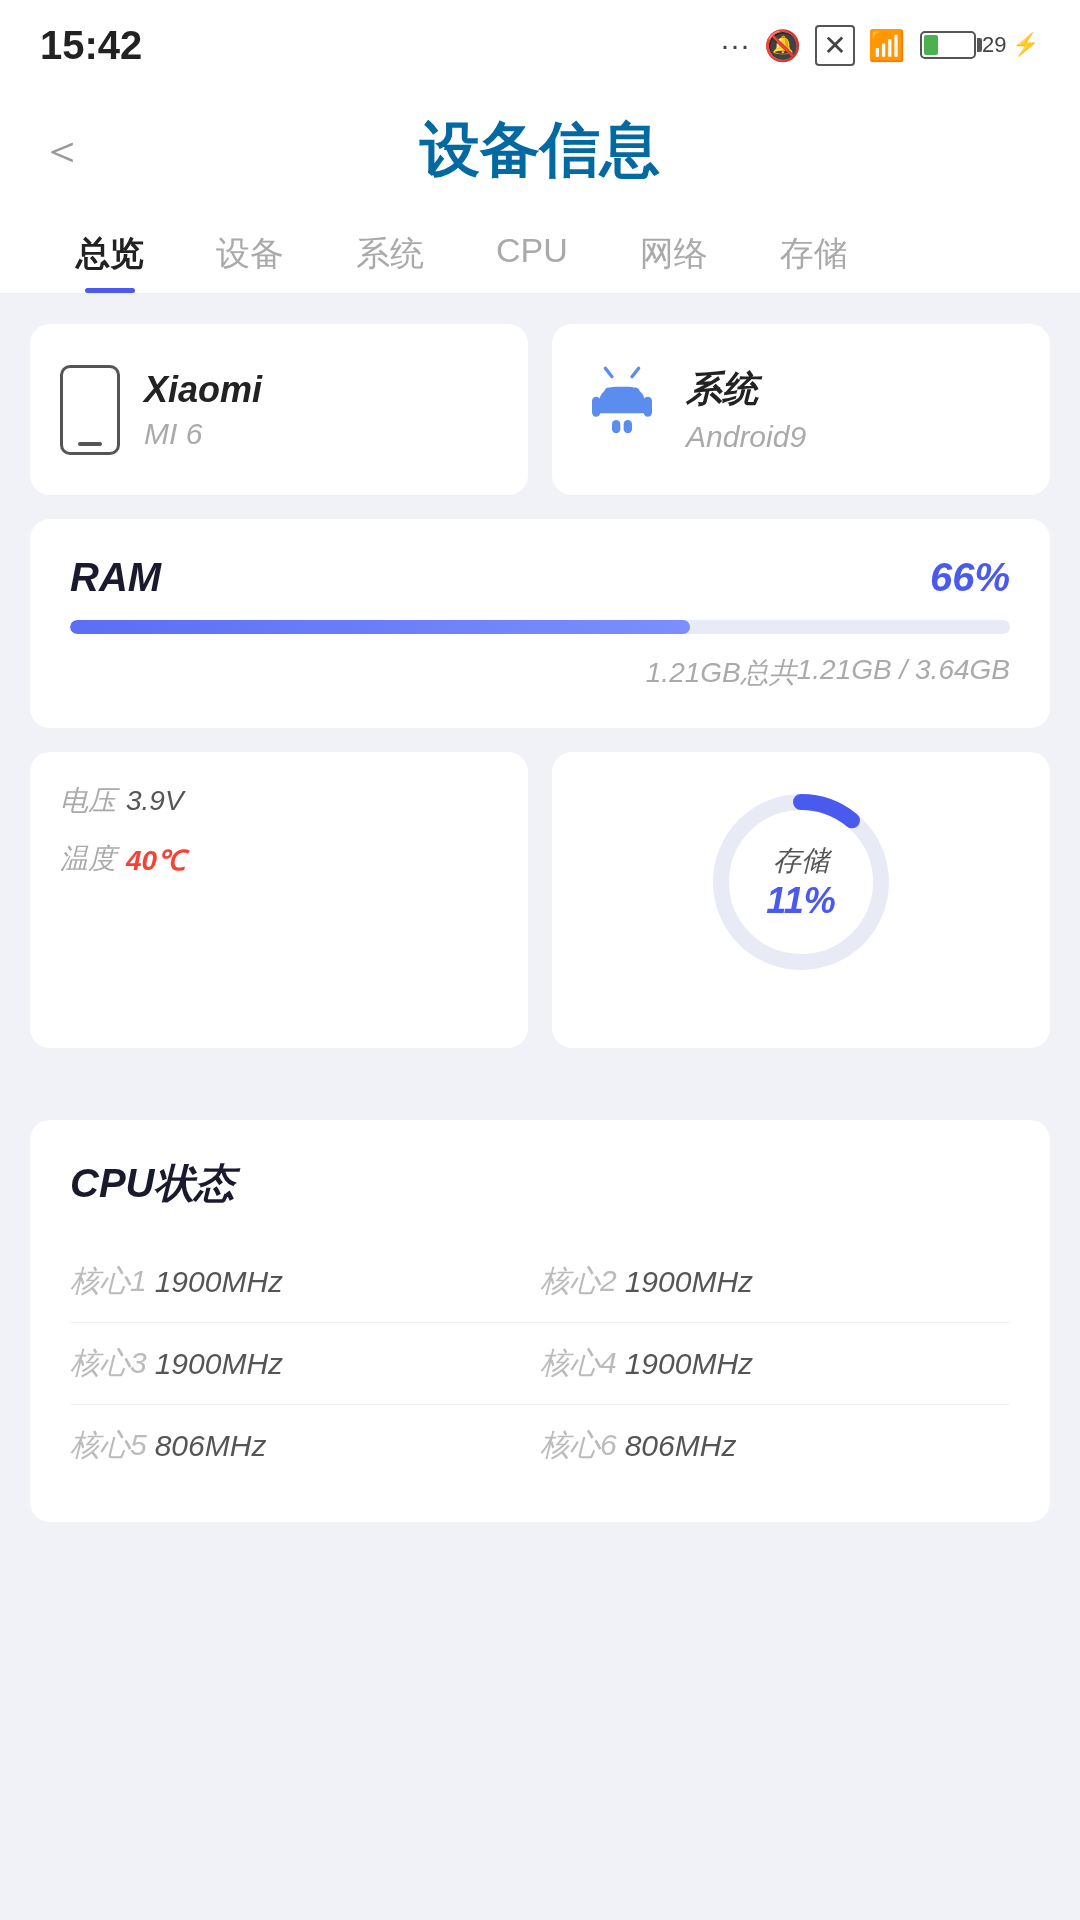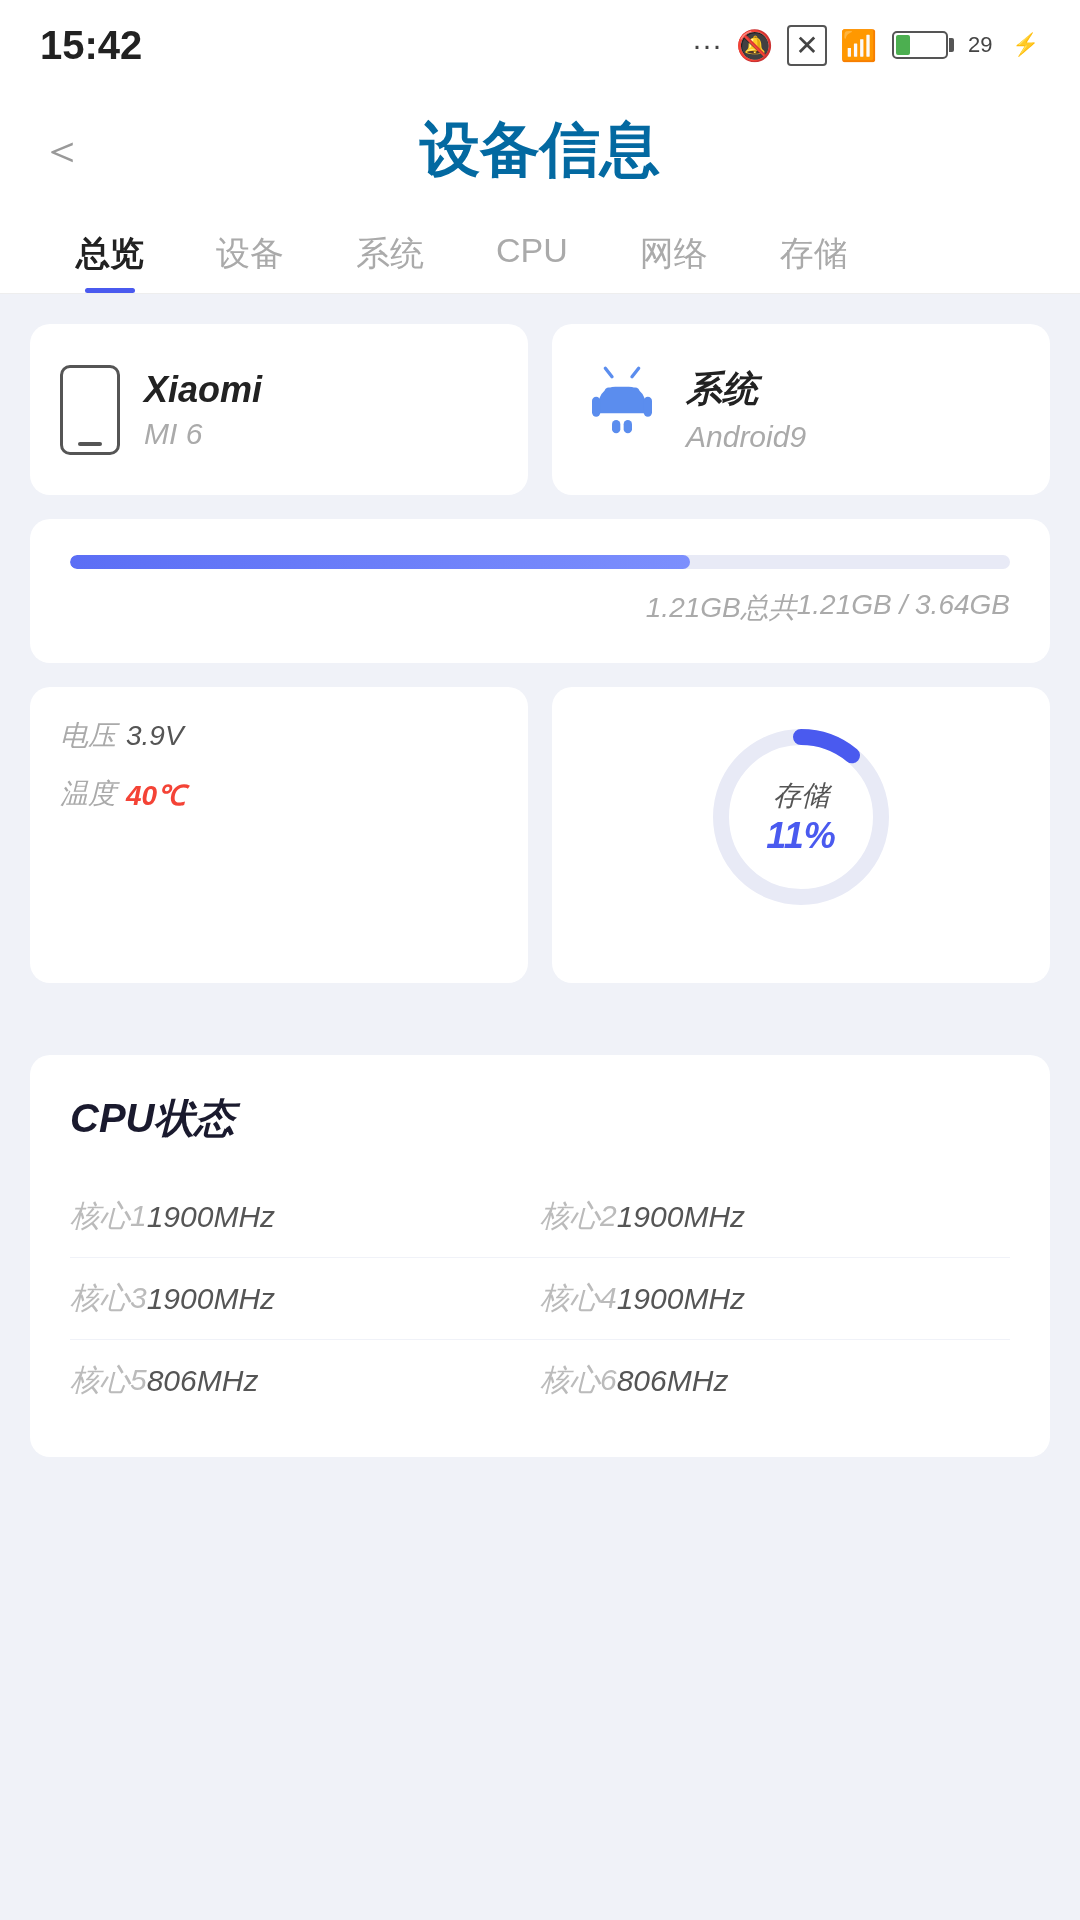--- a/index.html
+++ b/index.html
@@ -33,21 +33,21 @@
       align-items: center;
       gap: 14px;
     }
     .status-icon {
       font-size: 30px;
       color: #444;
     }
     .battery-container {
       display: flex;
       align-items: center;
-      gap: 20px;
+      gap: 6px;
       text-align: center;
     }
     .battery-box {
       width: 56px;
       height: 28px;
       border: 2.5px solid #555;
       border-radius: 5px;
       position: relative;
       display: flex;
       align-items: center;
@@ -335,21 +335,21 @@
     }
     .cpu-grid {
       display: grid;
       grid-template-columns: 1fr 1fr;
       gap: 0;
     }
     .cpu-row {
       display: flex;
       align-items: center;
       padding: 20px 0;
-      gap: 0;
+      gap: 8px;
       border-bottom: 1px solid #f0f2f8;
     }
     .cpu-row:nth-last-child(-n+2) {
       border-bottom: none;
     }
     .cpu-core-label {
       font-size: 30px;
       color: #bbb;
     }
     .cpu-core-value {
@@ -419,20 +419,24 @@
         </svg>
       </span>
       <div class="device-info-text">
         <div class="device-name">系统</div>
         <div class="device-sub">Android9</div>
       </div>
     </div>
   </div>
 
   <div class="ram-card">
+    <div class="ram-header">
+      <span class="ram-label">RAM</span>
+      <span class="ram-percent">66%</span>
+    </div>
     <div class="ram-bar-bg">
       <div class="ram-bar-fill" style="width: 66%;"></div>
     </div>
     <div class="ram-details">
       <span class="ram-detail-text">1.21GB总共</span>
       <span class="ram-detail-text">1.21GB / 3.64GB</span>
     </div>
   </div>
 
   <div class="bs-row">

